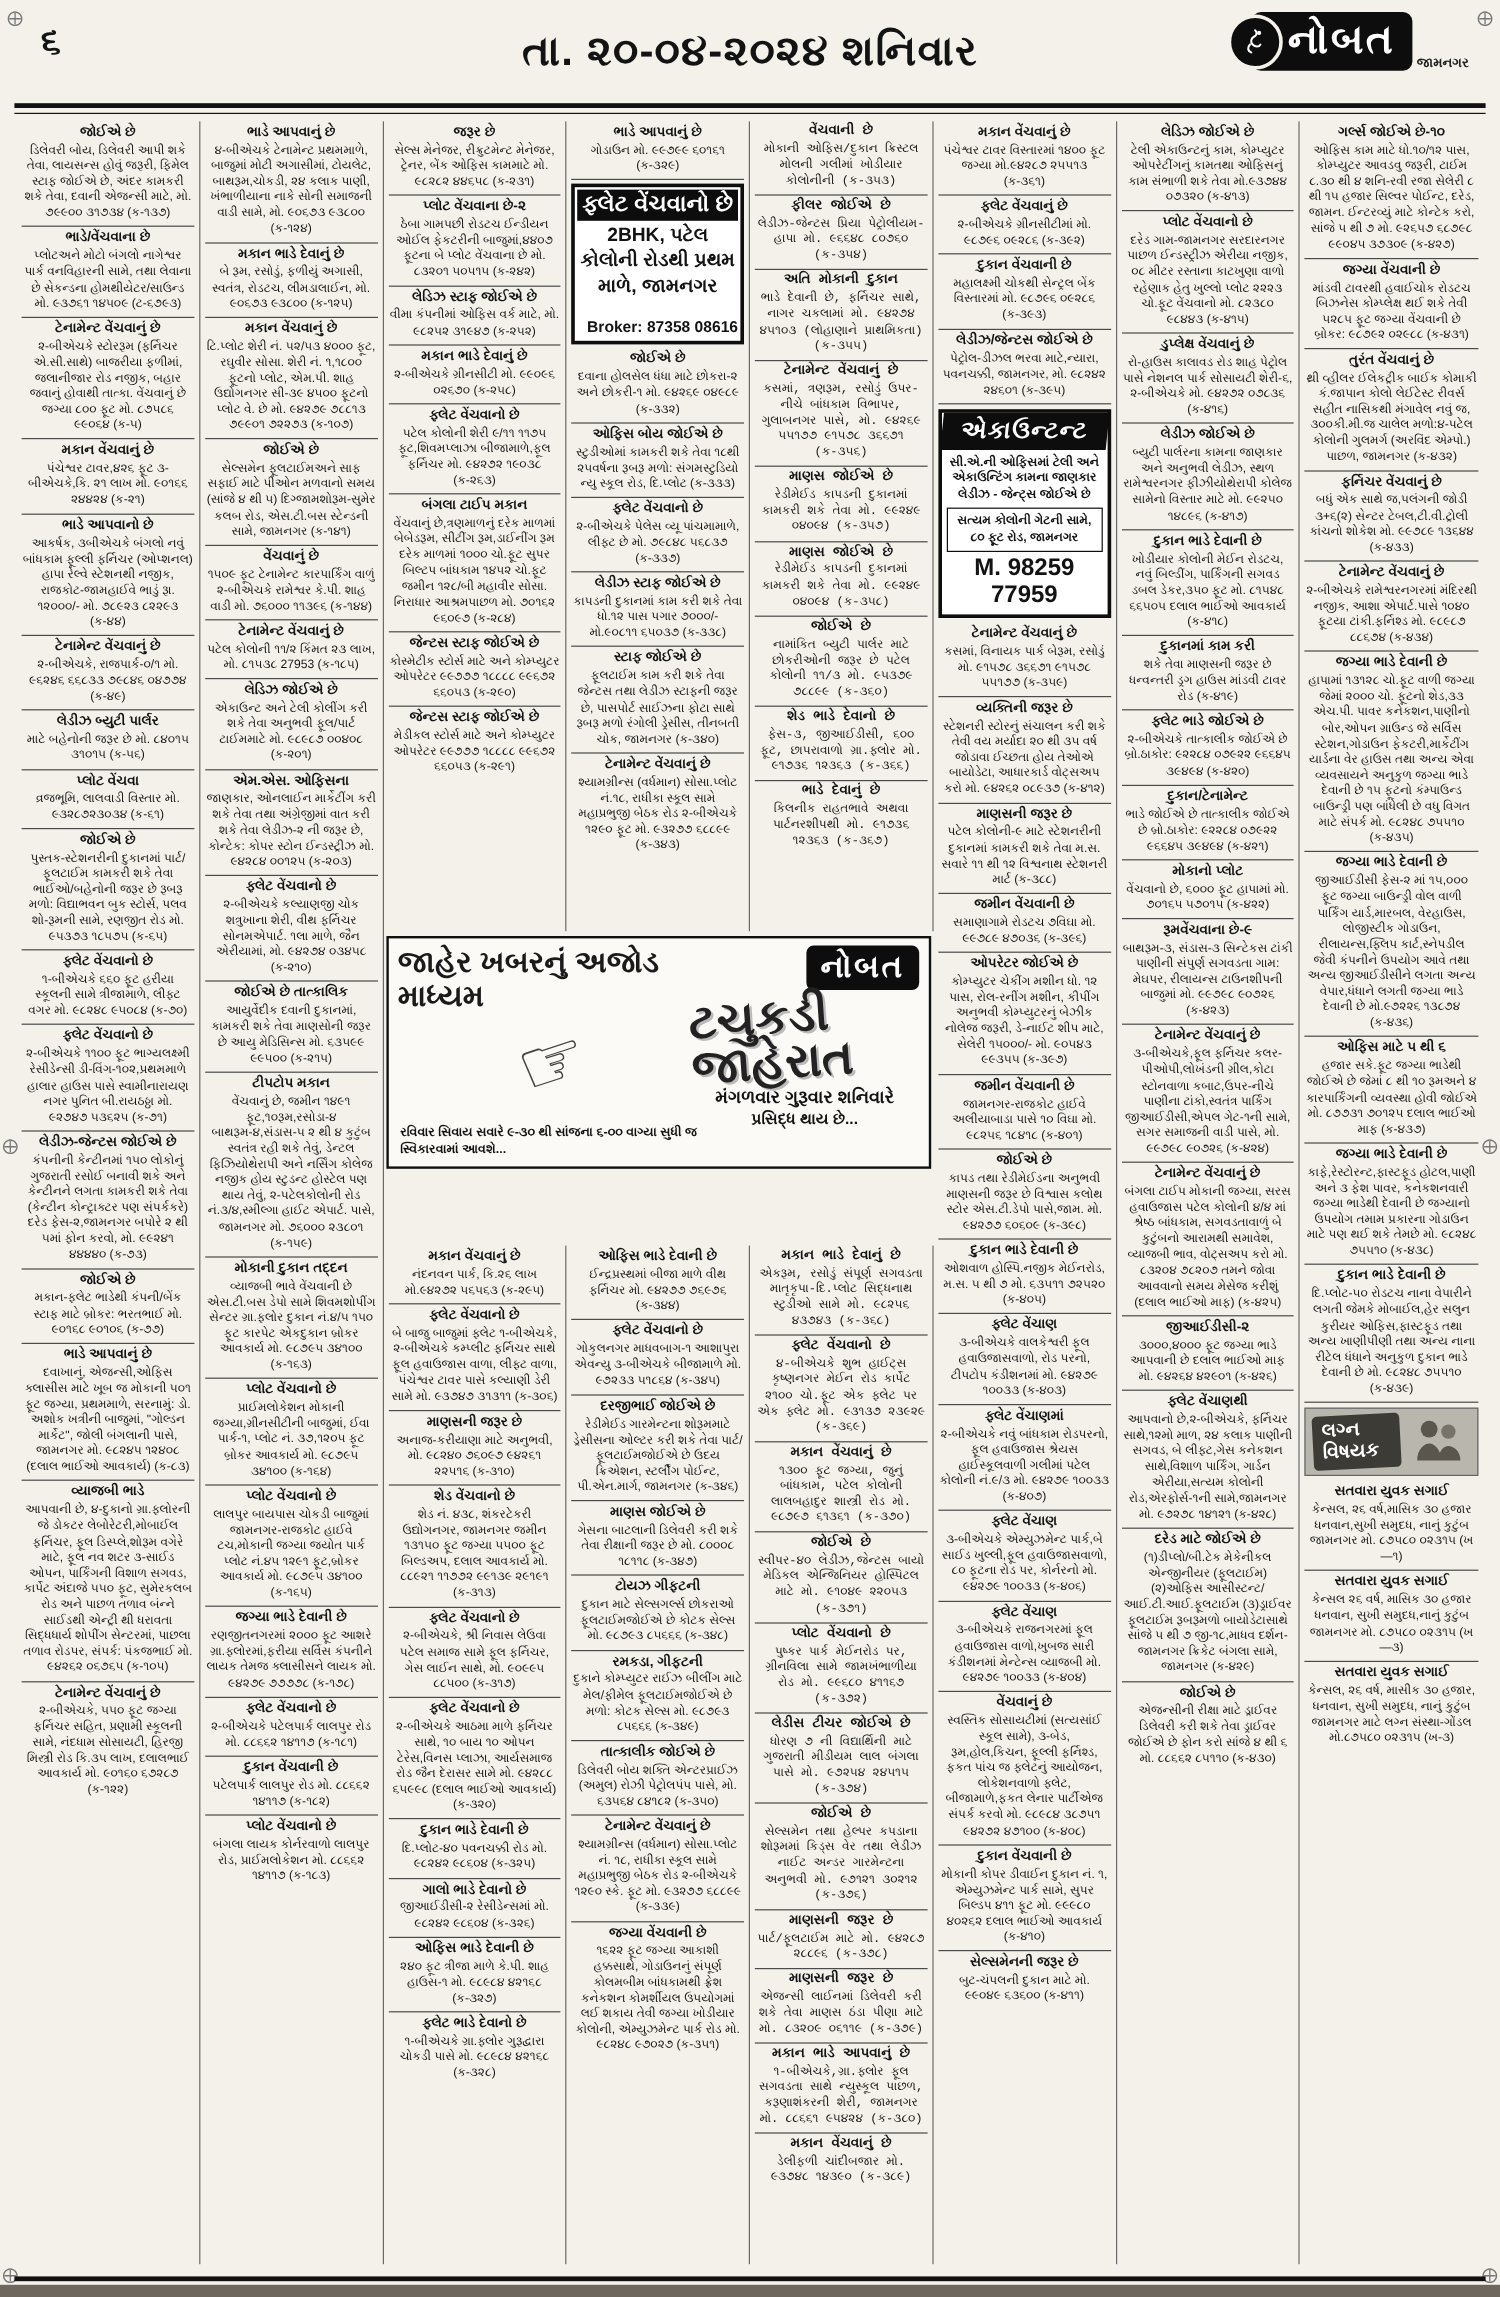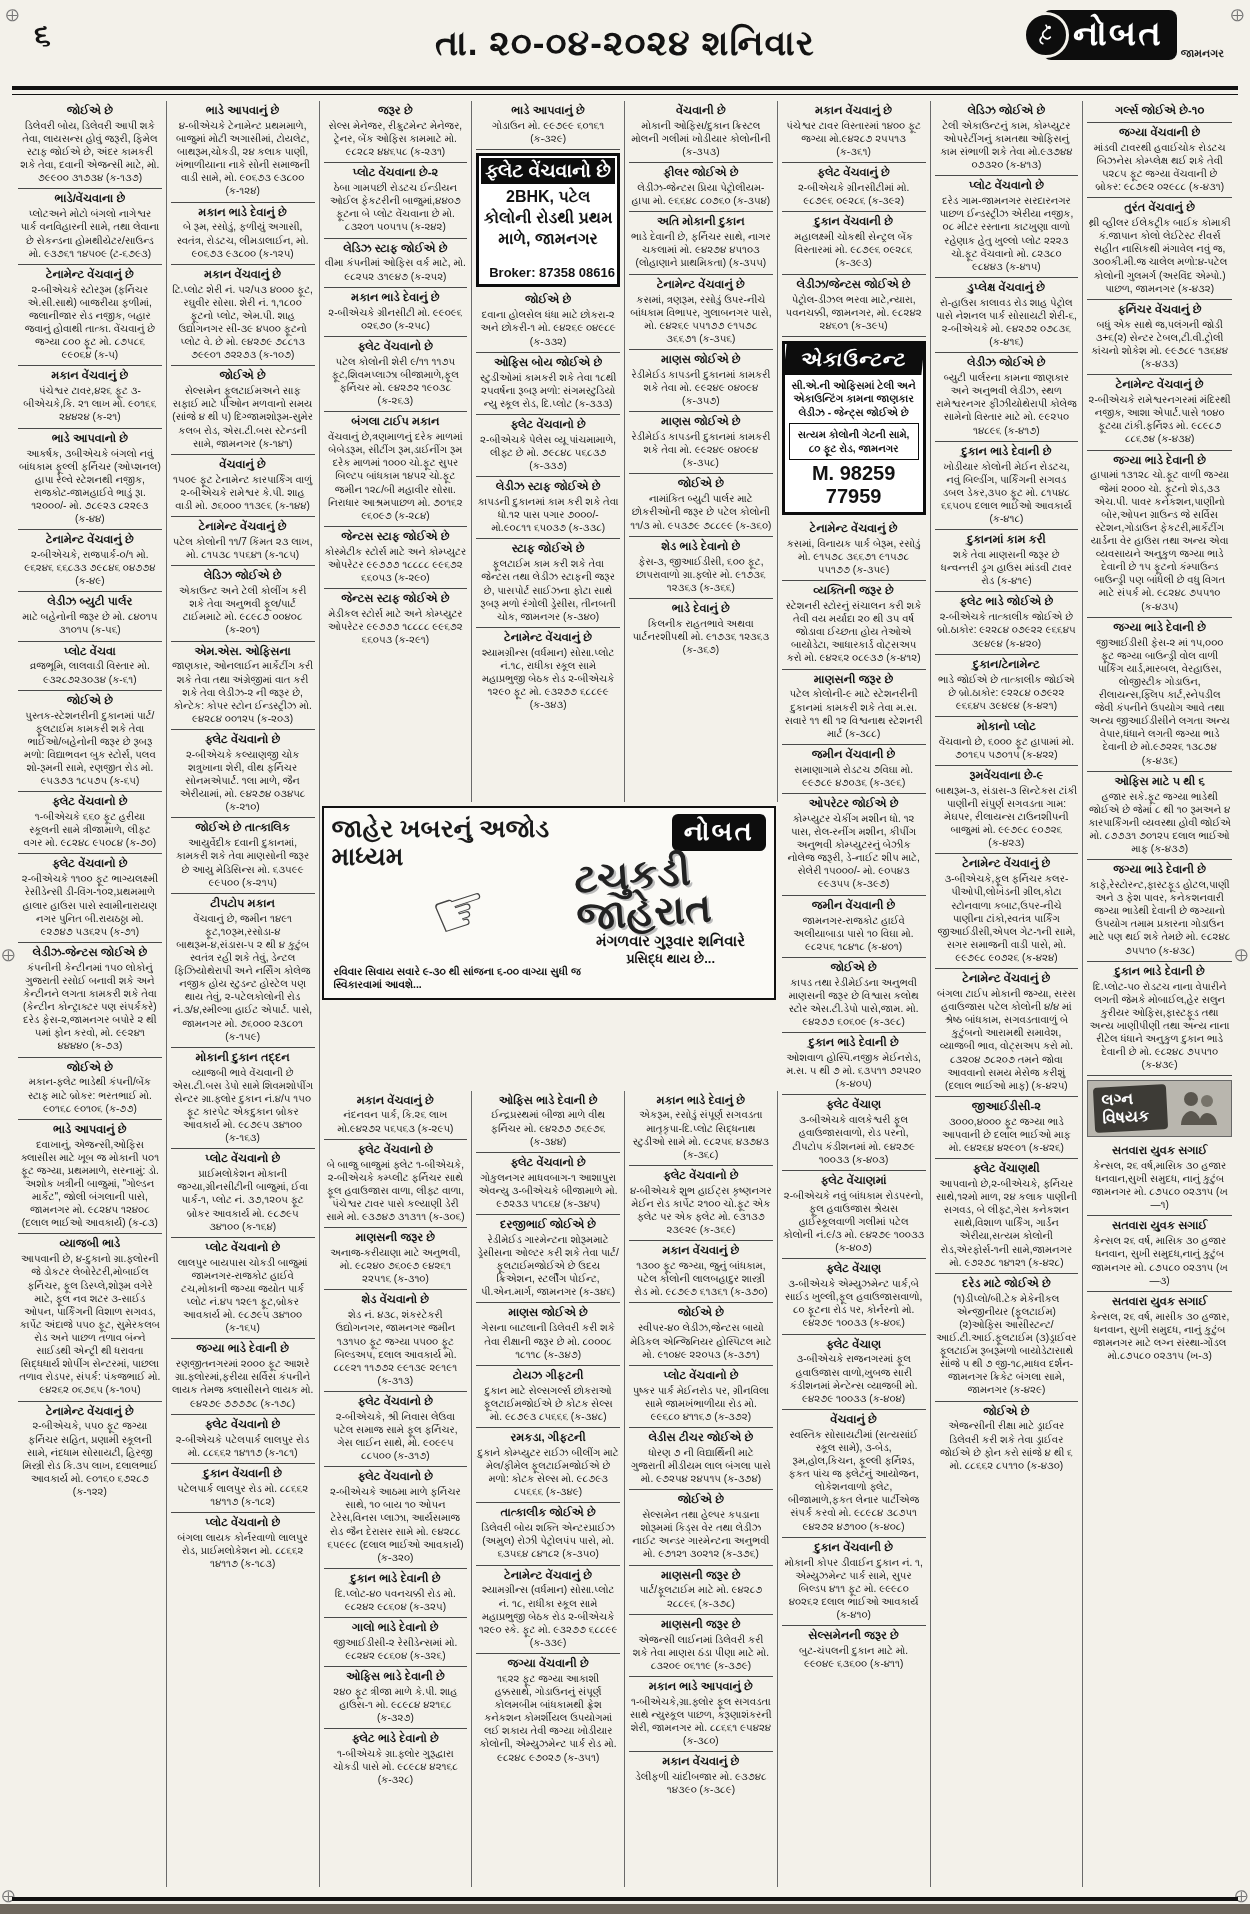--- a/index.html
+++ b/index.html
@@ -26,21 +26,21 @@
   .rule-band.bottom{position:absolute;bottom:8px;left:0;right:0;margin:0 12px;}
   
   .grid{
     display:grid;grid-template-columns:repeat(8,1fr);
     margin:6px 14px 0 14px;height:1786px;overflow:hidden;
   }
   .col{padding:0 4px;border-right:1.5px solid #6a6a6a;overflow:hidden;}
   .col:last-child{border-right:none;}
   .span3{grid-row:1 / span 3;}
   .r1{grid-row:1;} .r3{grid-row:3;}
-  .c3{grid-column:3;} .c4{grid-column:4;} .c5{grid-column:5;}
+  .c3{grid-column:3;} .c4{grid-column:4;} .c5{grid-column:5;font-family:Liberation Mono, monospace;}
   
   .ad{border-bottom:1.2px solid #4a4a4a;padding:3px 1px 4px;}
   .ad:last-child{border-bottom:none;}
   .ad-title{display:block;text-align:center;font-weight:bold;font-size:11.4px;line-height:1.22;}
   .ad-body{display:block;text-align:center;font-size:10.1px;line-height:1.3;margin-top:1px;}
   
   .broker-ad{border:3px solid #0d0d0d;background:#fff;margin:3px 0;padding:2px 2px 4px;}
   .broker-ad .t{display:block;text-align:center;font-weight:bold;font-size:19px;line-height:1.05;background:#0d0d0d;color:#fff;padding:3px 0;}
   .broker-ad .b{display:block;text-align:center;font-size:16px;font-weight:bold;margin-top:3px;line-height:1.3;}
   .broker-ad .p{display:block;text-align:right;font-size:13px;font-weight:bold;margin-top:16px;}
@@ -180,21 +180,21 @@
       <div class="ad">
         <span class="ad-title">જોઈએ છે</span>
         <span class="ad-body">સેલ્સમેન ફૂલટાઈમઅને સાફ સફાઈ માટે પીઓન મળવાનો સમય (સાંજે ૪ થી ૫) દિગ્જામશોરૂમ-સુમેર કલબ રોડ, એસ.ટી.બસ સ્ટેન્ડની સામે, જામનગર (ક-૧૪૧)</span>
       </div>
       <div class="ad">
         <span class="ad-title">વેંચવાનું છે</span>
         <span class="ad-body">૧૫૦૯ ફૂટ ટેનામેન્ટ કારપાર્કિંગ વાળું ૨-બીએચકે રામેશ્વર કે.પી. શાહ વાડી મો. ૭૬૦૦૦ ૧૧૩૯૬ (ક-૧૪૪)</span>
       </div>
       <div class="ad">
         <span class="ad-title">ટેનામેન્ટ વેંચવાનું છે</span>
-        <span class="ad-body">પટેલ કોલોની ૧૧/7 કિંમત ૨૩ લાખ, મો. ૮૧૫૩૮ ૧૫૬૪૧ (ક-૧૮૫)</span>
+        <span class="ad-body">પટેલ કોલોની ૧૧/૨ કિંમત ૨૩ લાખ, મો. ૮૧૫૩૮ 27953 (ક-૧૮૫)</span>
       </div>
       <div class="ad">
         <span class="ad-title">લેડિઝ જોઈએ છે</span>
         <span class="ad-body">એકાઉન્ટ અને ટેલી કોલીંગ કરી શકે તેવા અનુભવી ફૂલ/પાર્ટ ટાઈમમાટે મો. ૯૮૯૮૭ ૦૦૪૦૮ (ક-૨૦૧)</span>
       </div>
       <div class="ad">
         <span class="ad-title">એમ.એસ. ઓફિસના</span>
         <span class="ad-body">જાણકાર, ઓનલાઈન માર્કેટીંગ કરી શકે તેવા તથા અંગ્રેજીમાં વાત કરી શકે તેવા લેડીઝ-૨ ની જરૂર છે, કોન્ટેક: કોપર સ્ટોન ઈન્ડસ્ટ્રીઝ મો. ૯૪૨૮૪ ૦૦૧૨૫ (ક-૨૦૩)</span>
       </div>
       <div class="ad">
@@ -634,20 +634,21 @@
         <span class="ad-body">(૧)ડીપ્લો/બી.ટેક મેકેનીકલ એન્જીનીયર (ફૂલટાઈમ) (૨)ઓફિસ આસીસ્ટન્ટ/આઈ.ટી.આઈ.ફૂલટાઈમ (૩)ડ્રાઈવર ફૂલટાઈમ રૂબરૂમળો બાયોડેટાસાથે સાંજે ૫ થી ૭ જી-૧૮,માધવ દર્શન-જામનગર ક્રિકેટ બંગલા સામે, જામનગર (ક-૪૨૯)</span>
       </div>
       <div class="ad">
         <span class="ad-title">જોઈએ છે</span>
         <span class="ad-body">એજન્સીની રીક્ષા માટે ડ્રાઈવર ડિલેવરી કરી શકે તેવા ડ્રાઈવર જોઈએ છે ફોન કરો સાંજે ૪ થી ૬ મો. ૮૮૬૬૨ ૮૫૧૧૦ (ક-૪૩૦)</span>
       </div>
     </div>
   <div class="col span3">
       <div class="ad">
         <span class="ad-title">ગર્લ્સ જોઈએ છે-૧૦</span>
+        <span class="ad-body">ઓફિસ કામ માટે ધો.૧૦/૧૨ પાસ, કોમ્પ્યુટર આવડવુ જરૂરી, ટાઈમ ૮.૩૦ થી ૪ શનિ-રવી રજા સેલેરી ૮ થી ૧૫ હજાર સિલ્વર પોઈન્ટ, દરેડ, જામન. ઈન્ટરવ્યું માટે કોન્ટેક કરો, સાંજે ૫ થી ૭ મો. ૯૨૬૫૭ ૬૮૭૯૮ ૯૯૦૪૫ ૩૭૩૦૯ (ક-૪૨૭)</span>
       </div>
       <div class="ad">
         <span class="ad-title">જગ્યા વેંચવાની છે</span>
         <span class="ad-body">માંડવી ટાવરથી હવાઈચોક રોડટચ બિઝનેસ કોમ્પ્લેક્ષ થઈ શકે તેવી ૫૨૮૫ ફૂટ જગ્યા વેંચવાની છે બ્રોકર: ૯૮૭૯૨ ૦૨૯૮૮ (ક-૪૩૧)</span>
       </div>
       <div class="ad">
         <span class="ad-title">તુરંત વેંચવાનું છે</span>
         <span class="ad-body">થ્રી વ્હીલર ઈલેકટ્રીક બાઈક કોમાકી કં.જાપાન કોલો લેઈટેસ્ટ રીવર્સ સહીત નાસિકથી મંગાવેલ નવું જ, ૩૦૦કી.મી.જ ચાલેલ મળો:૪-પટેલ કોલોની ગુલમર્ગ (અરવિંદ એમ્પો.) પાછળ, જામનગર (ક-૪૩૨)</span>
       </div>
       <div class="ad">

